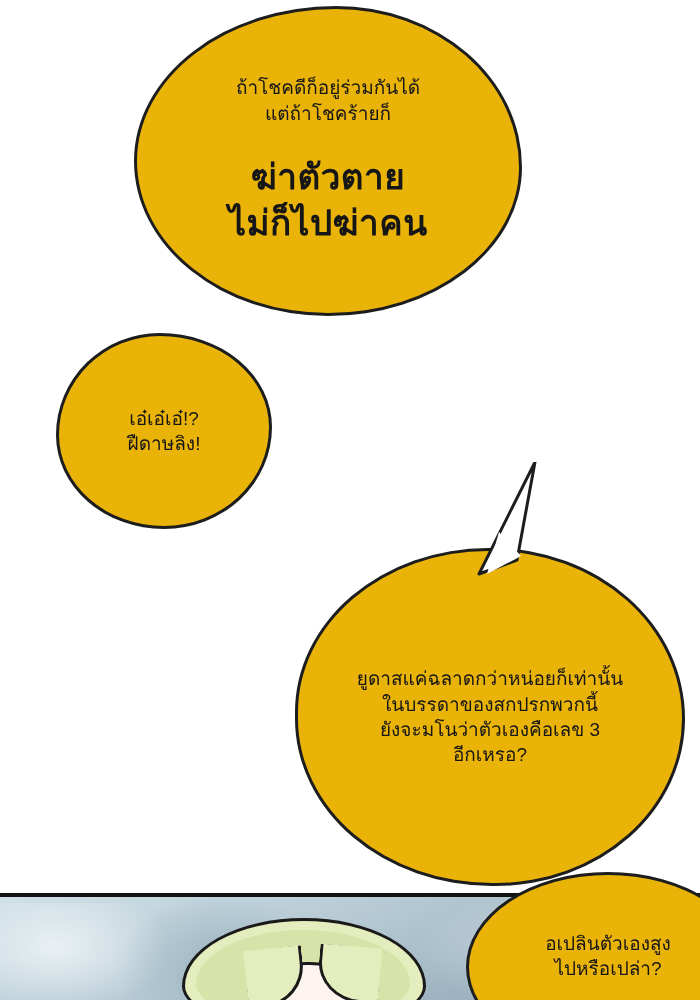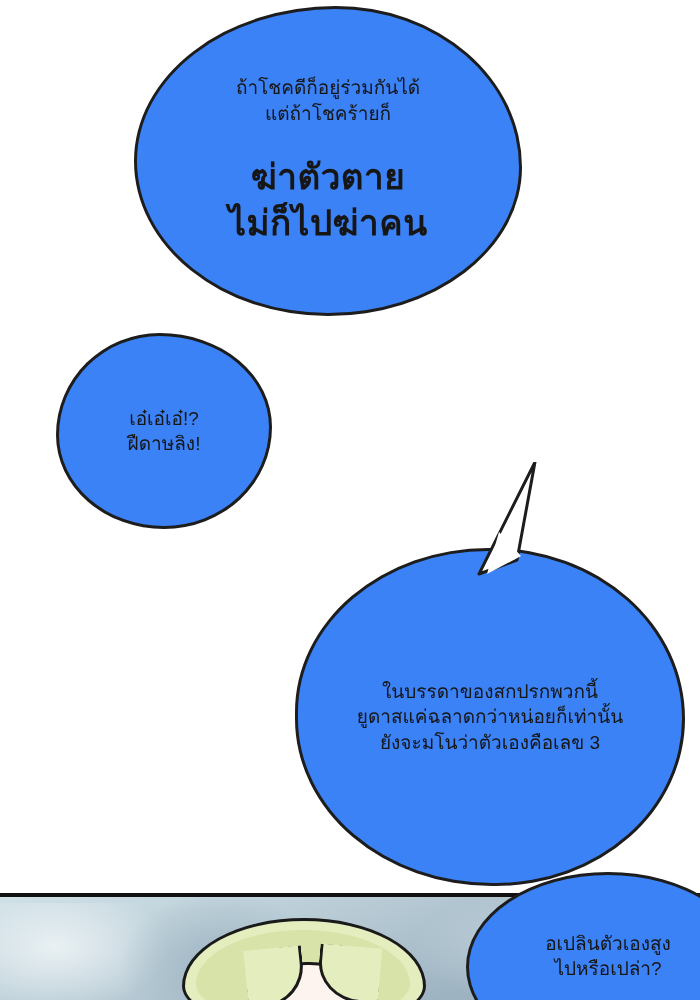--- a/index.html
+++ b/index.html
@@ -126,21 +126,21 @@
     border-bottom: 3px solid #1a1a1a;
     border-radius: 0 0 10% 70%;
     box-sizing: border-box;
     transform: rotate(5deg);
   }
 
   
   .balloon {
     position: absolute;
     box-sizing: border-box;
-    background: #3b82f6;
+    background: #eab308;
     border: 3px solid #1d1d1d;
     display: flex;
     align-items: center;
     justify-content: center;
     text-align: center;
     color: #161616;
   }
   .balloon .lines {
     position: relative;
     z-index: 3;
@@ -246,23 +246,24 @@
 
   <div class="balloon" id="balloon-left">
     <div class="lines">
       <span class="line">เอ๋เอ๋เอ๋!?</span>
       <span class="line">ฝืดาษลิง!</span>
     </div>
   </div>
 
   <div class="balloon" id="balloon-mid">
     <div class="lines">
+      <span class="line">ยูดาสแค่ฉลาดกว่าหน่อยก็เท่านั้น</span>
       <span class="line">ในบรรดาของสกปรกพวกนี้</span>
-      <span class="line">ยูดาสแค่ฉลาดกว่าหน่อยก็เท่านั้น</span>
       <span class="line">ยังจะมโนว่าตัวเองคือเลข 3</span>
+      <span class="line">อีกเหรอ?</span>
     </div>
   </div>
 
   <div class="balloon" id="balloon-bottom">
     <div class="lines">
       <span class="line">อเปลินตัวเองสูง</span>
       <span class="line">ไปหรือเปล่า?</span>
     </div>
   </div>
 

